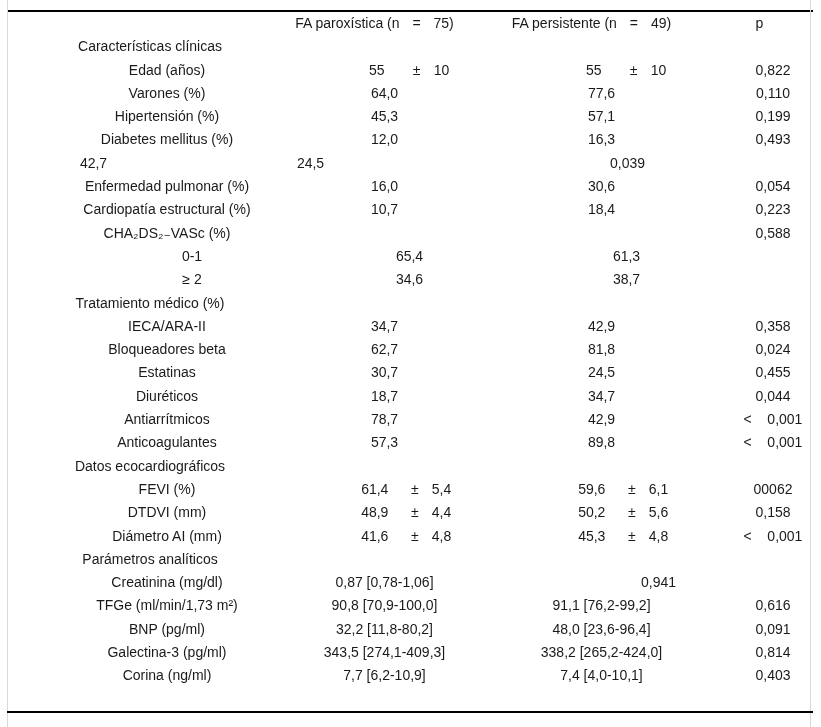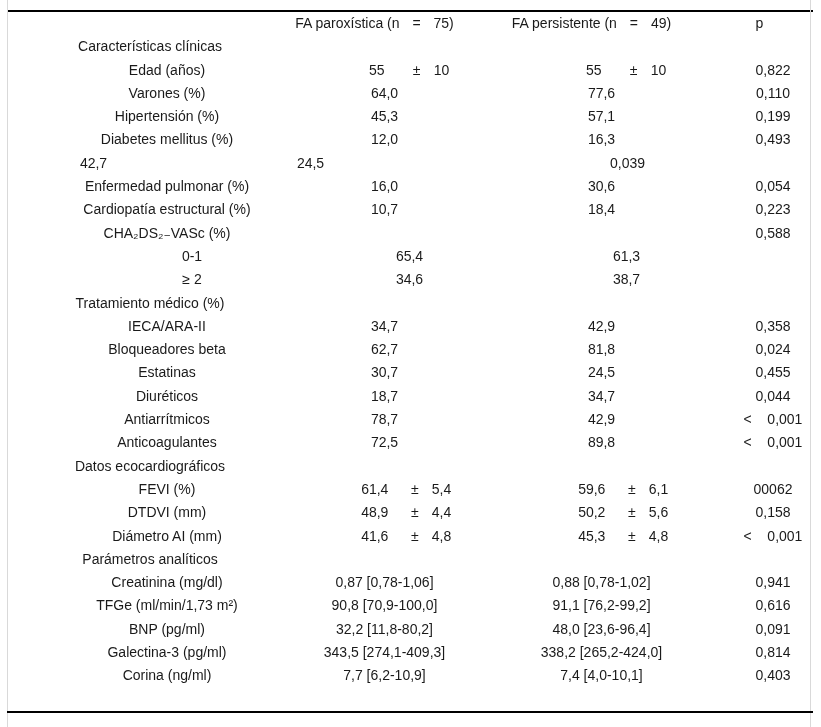--- a/index.html
+++ b/index.html
@@ -166,21 +166,21 @@
     <div class="cell p"><span class="m">0,044</span></div>
   </div>
       <div class="row item">
     <div class="cell label"><span class="lbl">Antiarrítmicos</span></div>
     <div class="cell c1"><span class="m">78,7</span><span class="pm"></span><span class="s"></span></div>
     <div class="cell c2"><span class="m">42,9</span><span class="pm"></span><span class="s"></span></div>
     <div class="cell p"><span class="m">&lt;    0,001</span></div>
   </div>
       <div class="row item">
     <div class="cell label"><span class="lbl">Anticoagulantes</span></div>
-    <div class="cell c1"><span class="m">72,5</span><span class="pm"></span><span class="s"></span></div>
+    <div class="cell c1"><span class="m">57,3</span><span class="pm"></span><span class="s"></span></div>
     <div class="cell c2"><span class="m">89,8</span><span class="pm"></span><span class="s"></span></div>
     <div class="cell p"><span class="m">&lt;    0,001</span></div>
   </div>
       <div class="row section">
     <div class="cell label"><span class="lbl">Datos ecocardiográficos</span></div>
     <div class="cell c1"><span class="m"></span><span class="pm"></span><span class="s"></span></div>
     <div class="cell c2"><span class="m"></span><span class="pm"></span><span class="s"></span></div>
     <div class="cell p"><span class="m"></span></div>
   </div>
       <div class="row item">
@@ -203,21 +203,20 @@
   </div>
       <div class="row section">
     <div class="cell label"><span class="lbl">Parámetros analíticos</span></div>
     <div class="cell c1"><span class="m"></span><span class="pm"></span><span class="s"></span></div>
     <div class="cell c2"><span class="m"></span><span class="pm"></span><span class="s"></span></div>
     <div class="cell p"><span class="m"></span></div>
   </div>
       <div class="row item">
     <div class="cell label"><span class="lbl">Creatinina (mg/dl)</span></div>
     <div class="cell c1"><span class="m">0,87 [0,78-1,06]</span><span class="pm"></span><span class="s"></span></div>
-    <div class="cell c2"><span class="m">0,88 [0,78-1,02]</span><span class="pm"></span><span class="s"></span></div>
     <div class="cell p"><span class="m">0,941</span></div>
   </div>
       <div class="row item">
     <div class="cell label"><span class="lbl">TFGe (ml/min/1,73 m²)</span></div>
     <div class="cell c1"><span class="m">90,8 [70,9-100,0]</span><span class="pm"></span><span class="s"></span></div>
     <div class="cell c2"><span class="m">91,1 [76,2-99,2]</span><span class="pm"></span><span class="s"></span></div>
     <div class="cell p"><span class="m">0,616</span></div>
   </div>
       <div class="row item">
     <div class="cell label"><span class="lbl">BNP (pg/ml)</span></div>

